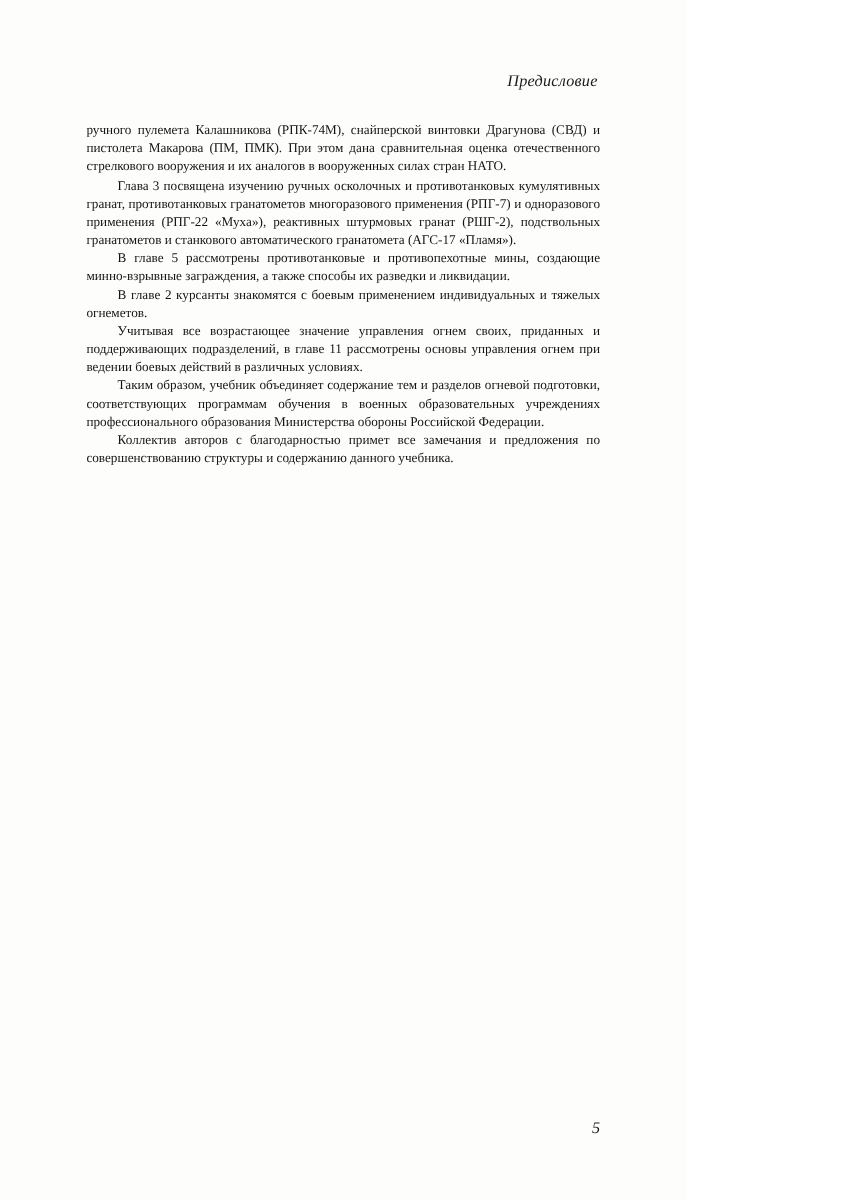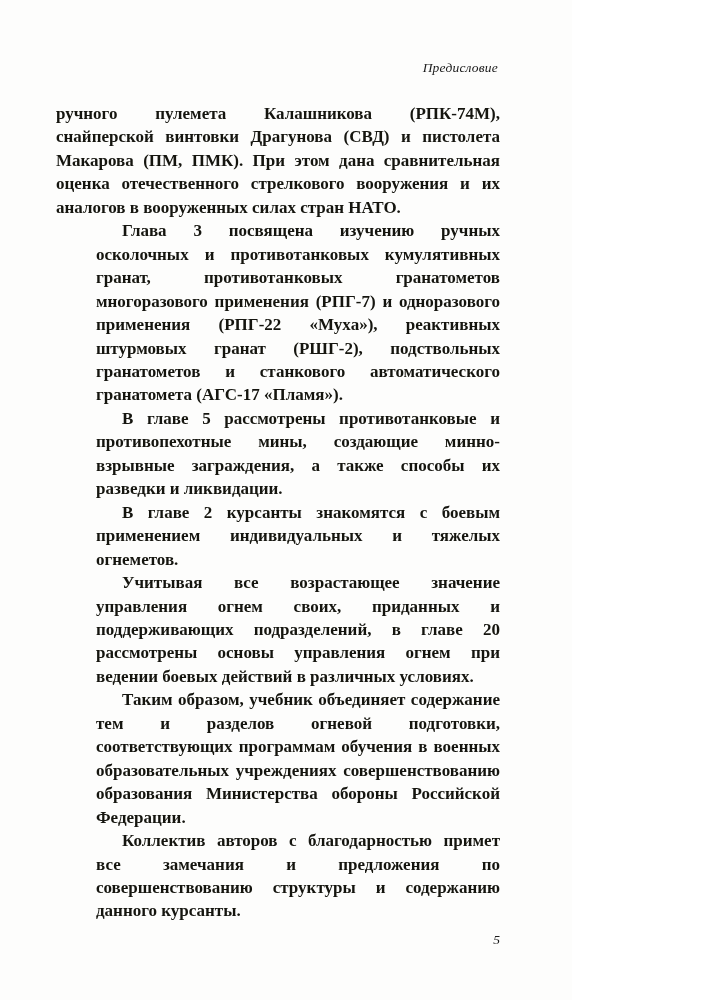--- a/index.html
+++ b/index.html
@@ -12,48 +12,46 @@
     background: #ffffff;
     font-family: "Liberation Serif", "DejaVu Serif", serif;
     color: #1a1a1a;
     overflow: hidden;
   }
   .page {
     position: relative;
     width: 572px;
     height: 1000px;
     box-sizing: border-box;
-    padding: 60px 72px 40px 56px;
+    padding: 60px 72px 40px 72px;
     background: #fdfdfc;
   }
   .running-head {
     text-align: right;
     font-style: italic;
     font-size: 13.5px;
     letter-spacing: 0.2px;
     color: #1a1a1a;
     margin: 0 0 26px 0;
     padding-right: 2px;
   }
   .body-text {
-    font-size: 17px;
+    font-size: 11px;
     line-height: 1.38;
     text-align: justify;
     text-justify: inter-word;
     hyphens: manual;
     color: #15150f;
-    font-weight: bold;
   }
   .body-text p {
     margin: 0;
     text-indent: 0;
   }
   .body-text p.indented {
     text-indent: 26px;
-    margin-left: 40px;
   }
   .page-number {
     position: absolute;
     right: 72px;
     bottom: 52px;
     font-style: italic;
     font-size: 13.5px;
     color: #1a1a1a;
   }
 </style>
@@ -62,20 +60,20 @@
 
 <div class="page">
 
   <div class="running-head">Предисловие</div>
 
   <div class="body-text">
     <p>ручного пулемета Калашникова (РПК-74М), снайперской винтовки Драгунова (СВД) и пистолета Макарова (ПМ, ПМК). При этом дана сравнительная оценка отечественного стрелкового вооружения и их аналогов в вооруженных силах стран НАТО.</p>
     <p class="indented">Глава 3 посвящена изучению ручных осколочных и противотанковых кумулятивных гранат, противотанковых гранатометов многоразового применения (РПГ-7) и одноразового применения (РПГ-22 «Муха»), реактивных штурмовых гранат (РШГ-2), подствольных гранатометов и станкового автоматического гранатомета (АГС-17 «Пламя»).</p>
     <p class="indented">В главе 5 рассмотрены противотанковые и противопехотные мины, создающие минно-взрывные заграждения, а также способы их разведки и ликвидации.</p>
     <p class="indented">В главе 2 курсанты знакомятся с боевым применением индивидуальных и тяжелых огнеметов.</p>
-    <p class="indented">Учитывая все возрастающее значение управления огнем своих, приданных и поддерживающих подразделений, в главе 20 рассмотрены основы управления огнем при ведении боевых действий в различных условиях.</p>
-    <p class="indented">Таким образом, учебник объединяет содержание тем и разделов огневой подготовки, соответствующих программам обучения в военных образовательных учреждениях совершенствованию образования Министерства обороны Российской Федерации.</p>
-    <p class="indented">Коллектив авторов с благодарностью примет все замечания и предложения по совершенствованию структуры и содержанию данного курсанты.</p>
+    <p class="indented">Учитывая все возрастающее значение управления огнем своих, приданных и поддерживающих подразделений, в главе 11 рассмотрены основы управления огнем при ведении боевых действий в различных условиях.</p>
+    <p class="indented">Таким образом, учебник объединяет содержание тем и разделов огневой подготовки, соответствующих программам обучения в военных образовательных учреждениях профессионального образования Министерства обороны Российской Федерации.</p>
+    <p class="indented">Коллектив авторов с благодарностью примет все замечания и предложения по совершенствованию структуры и содержанию данного учебника.</p>
   </div>
 
   <div class="page-number">5</div>
 
 </div>
 
 </body></html>

